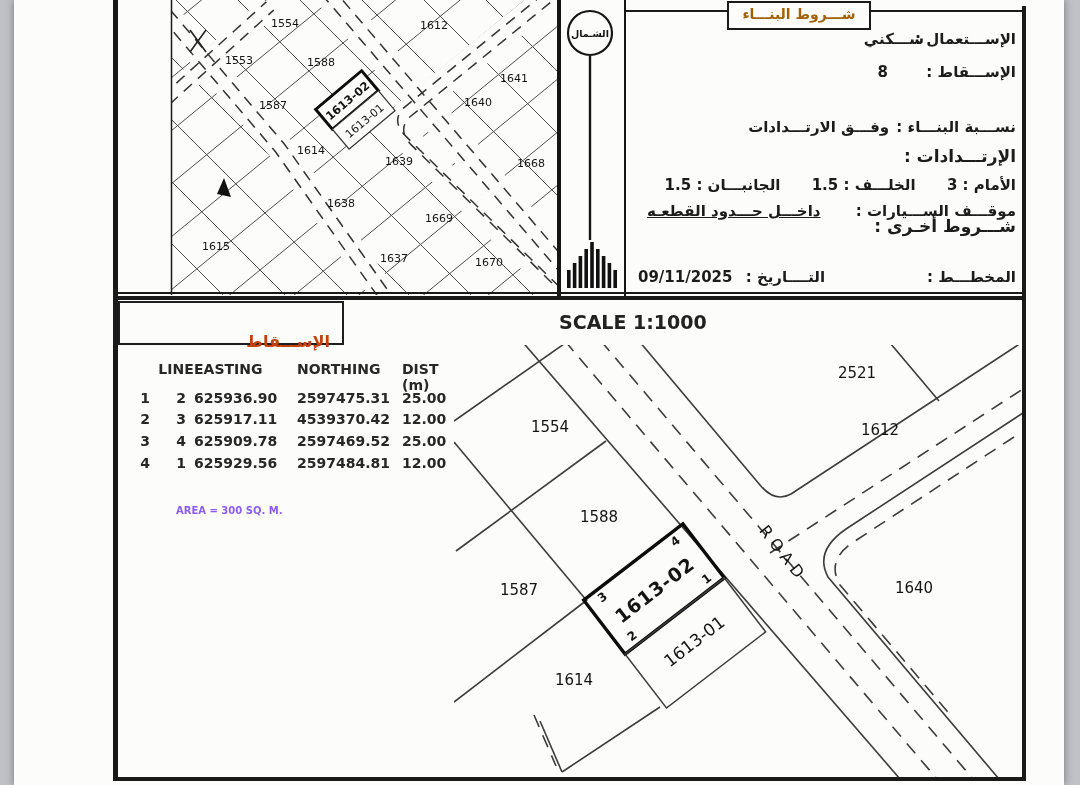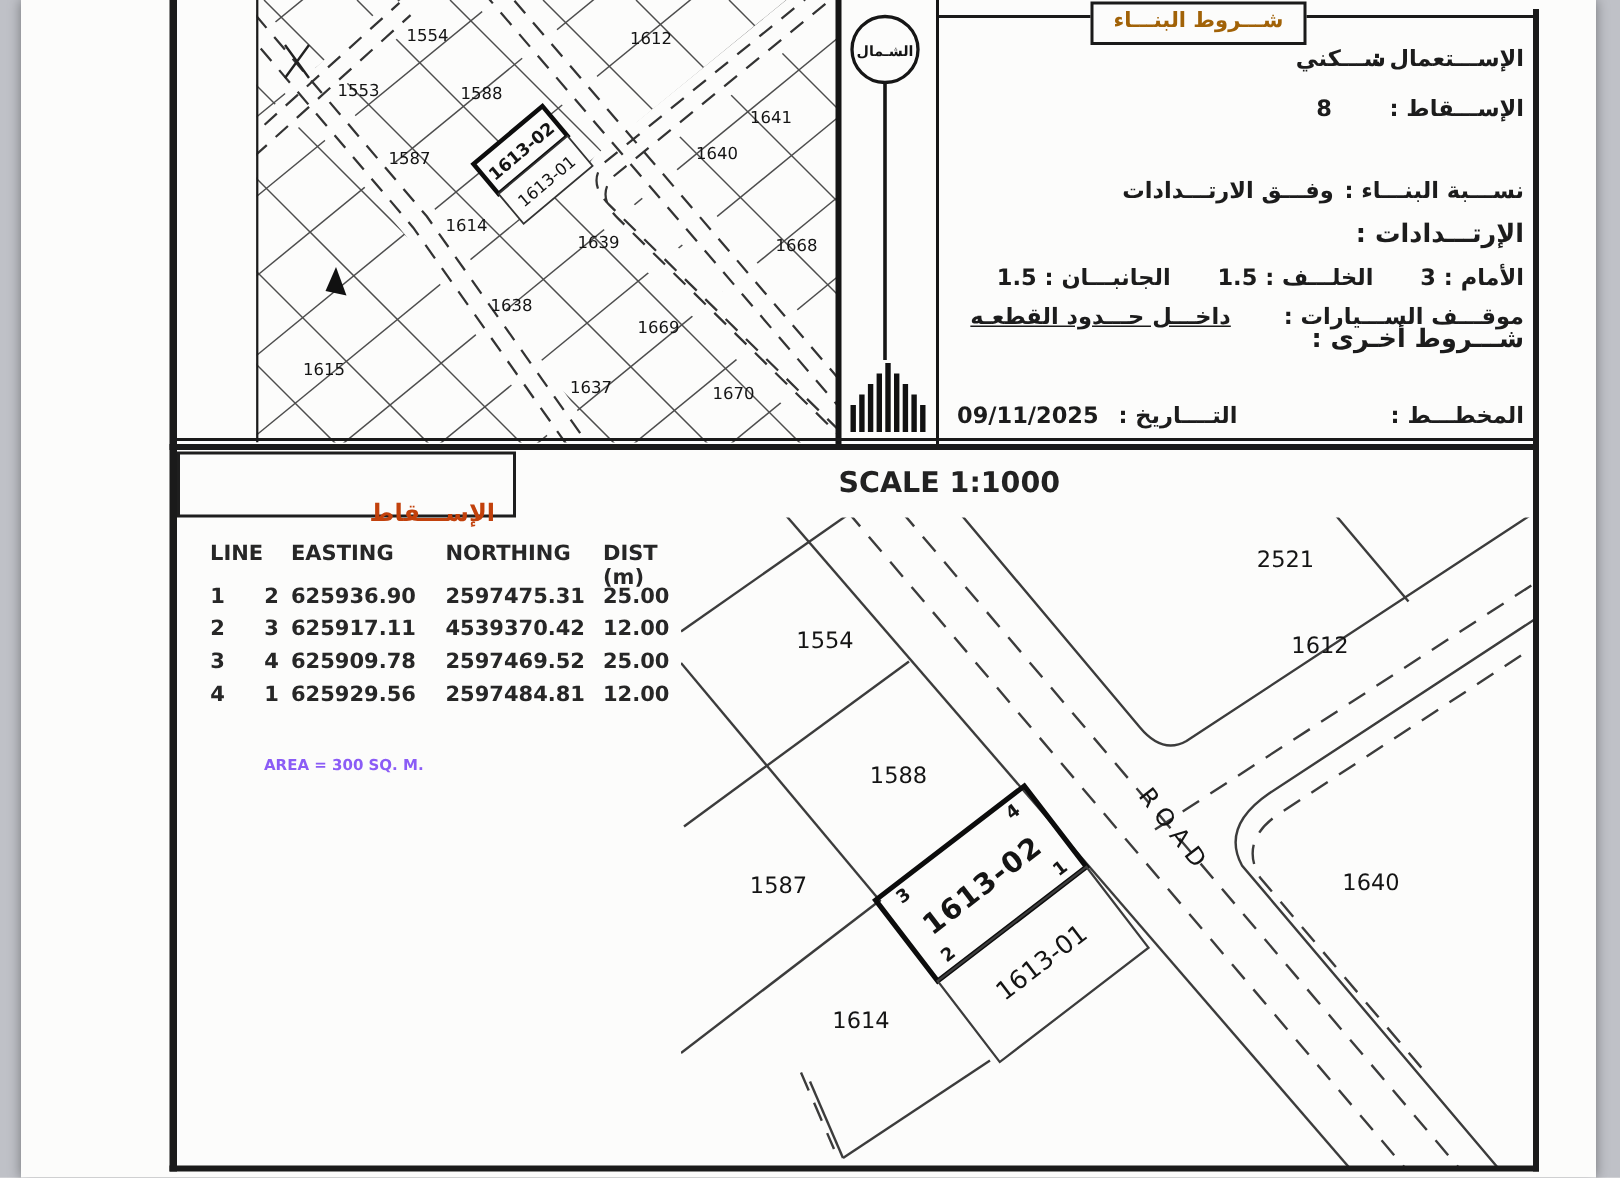--- a/index.html
+++ b/index.html
@@ -30,21 +30,21 @@
   .proj-box span{position:absolute;right:12px;top:8px;font-size:16px;font-weight:600;color:#c2410c;margin-top:21px;}
   .scale{position:absolute;left:545px;top:311px;font-size:19px;font-weight:700;color:#222;}
   .tbl-row{position:absolute;left:118px;width:345px;height:18px;font-size:14px;
     font-weight:700;color:#272727;}
   .tbl-row span{position:absolute;top:0;}
   .tc1{left:2px;width:22px;text-align:center;}
   .tc2{left:38px;width:22px;text-align:center;}
   .tc3{left:62px;width:100px;}
   .tc4{left:165px;width:110px;}
   .tc5{left:270px;width:64px;}
-  .th-line{left:8px;width:52px;text-align:left;}
+  .th-line{left:18px;width:52px;text-align:center;}
   .area{position:absolute;left:162px;top:505px;font-size:10px;font-weight:700;color:#8b5cf6;}
   svg text{fill:#141414;}
 </style>
 </head>
 <body>
 
 <div class="page">
 
   <svg class="abs" style="left:104px;top:0;" width="441" height="295" viewBox="0 0 441 295">
     <defs>

